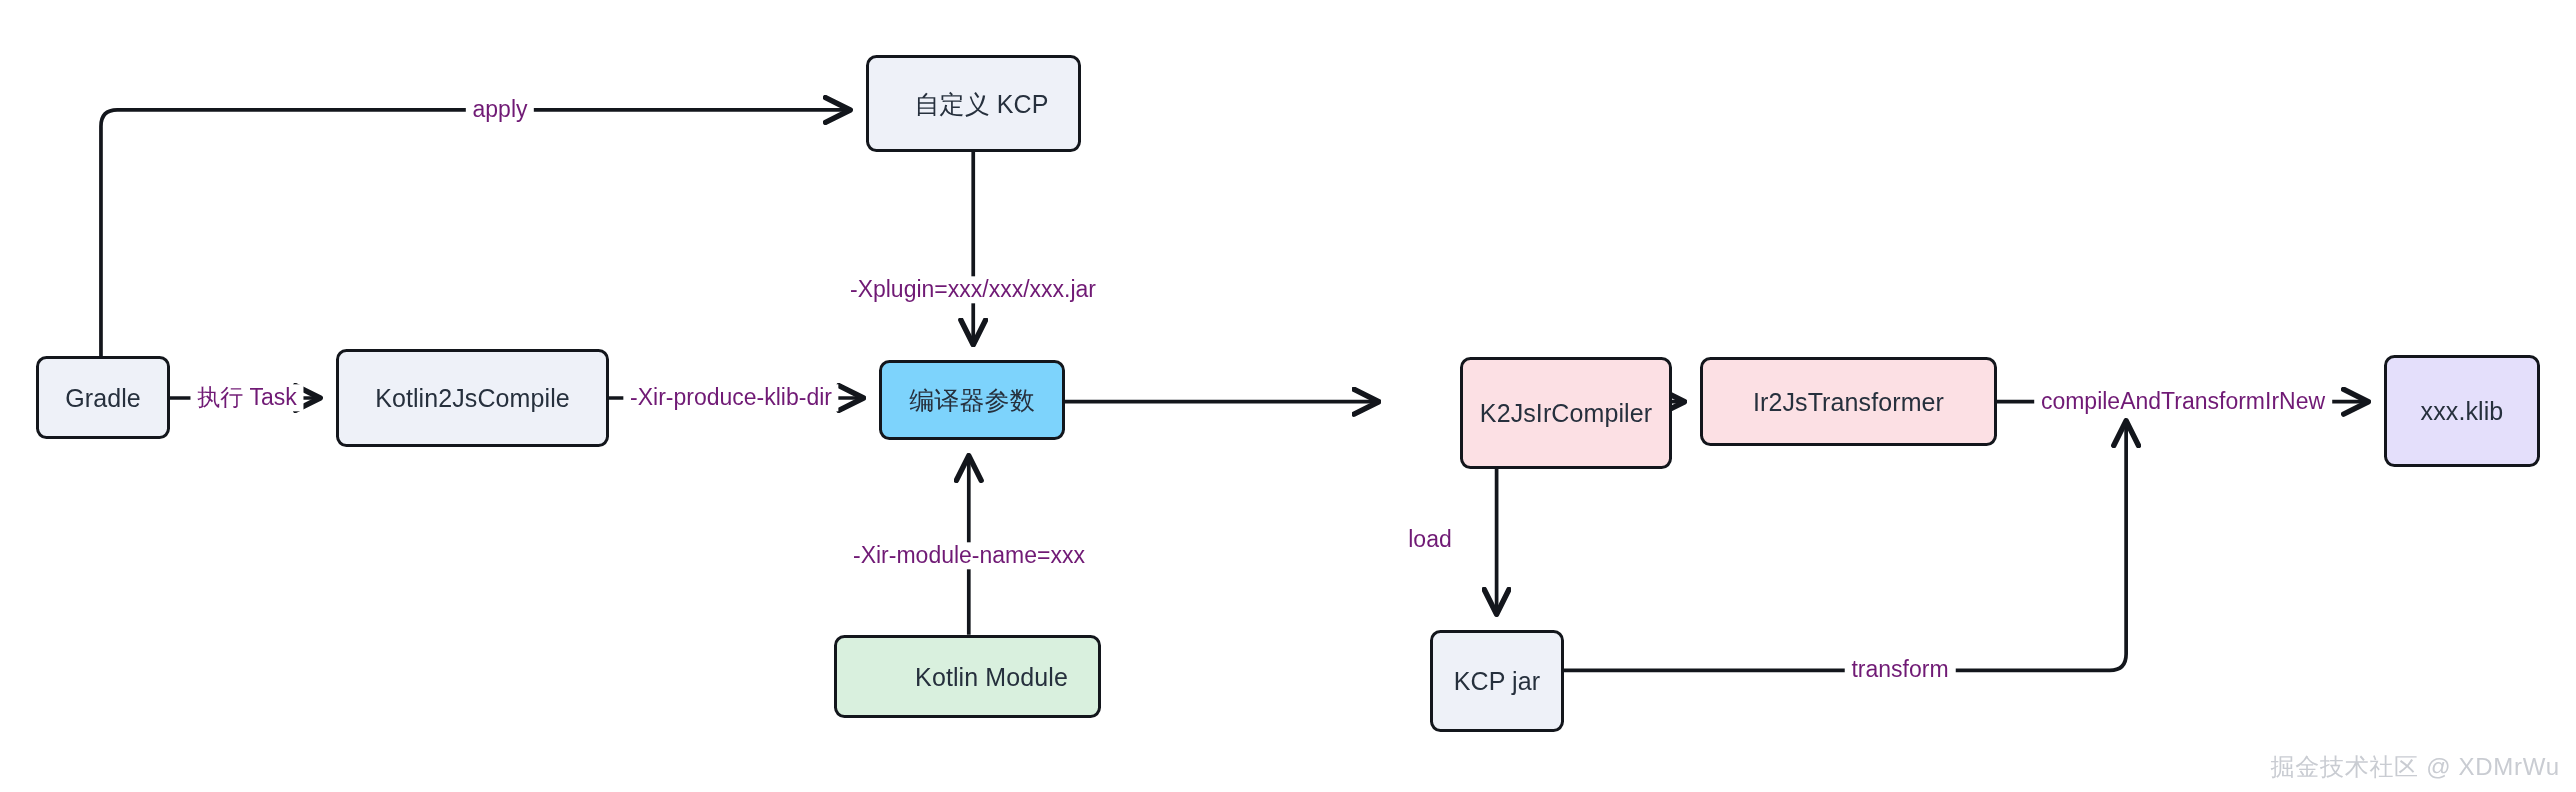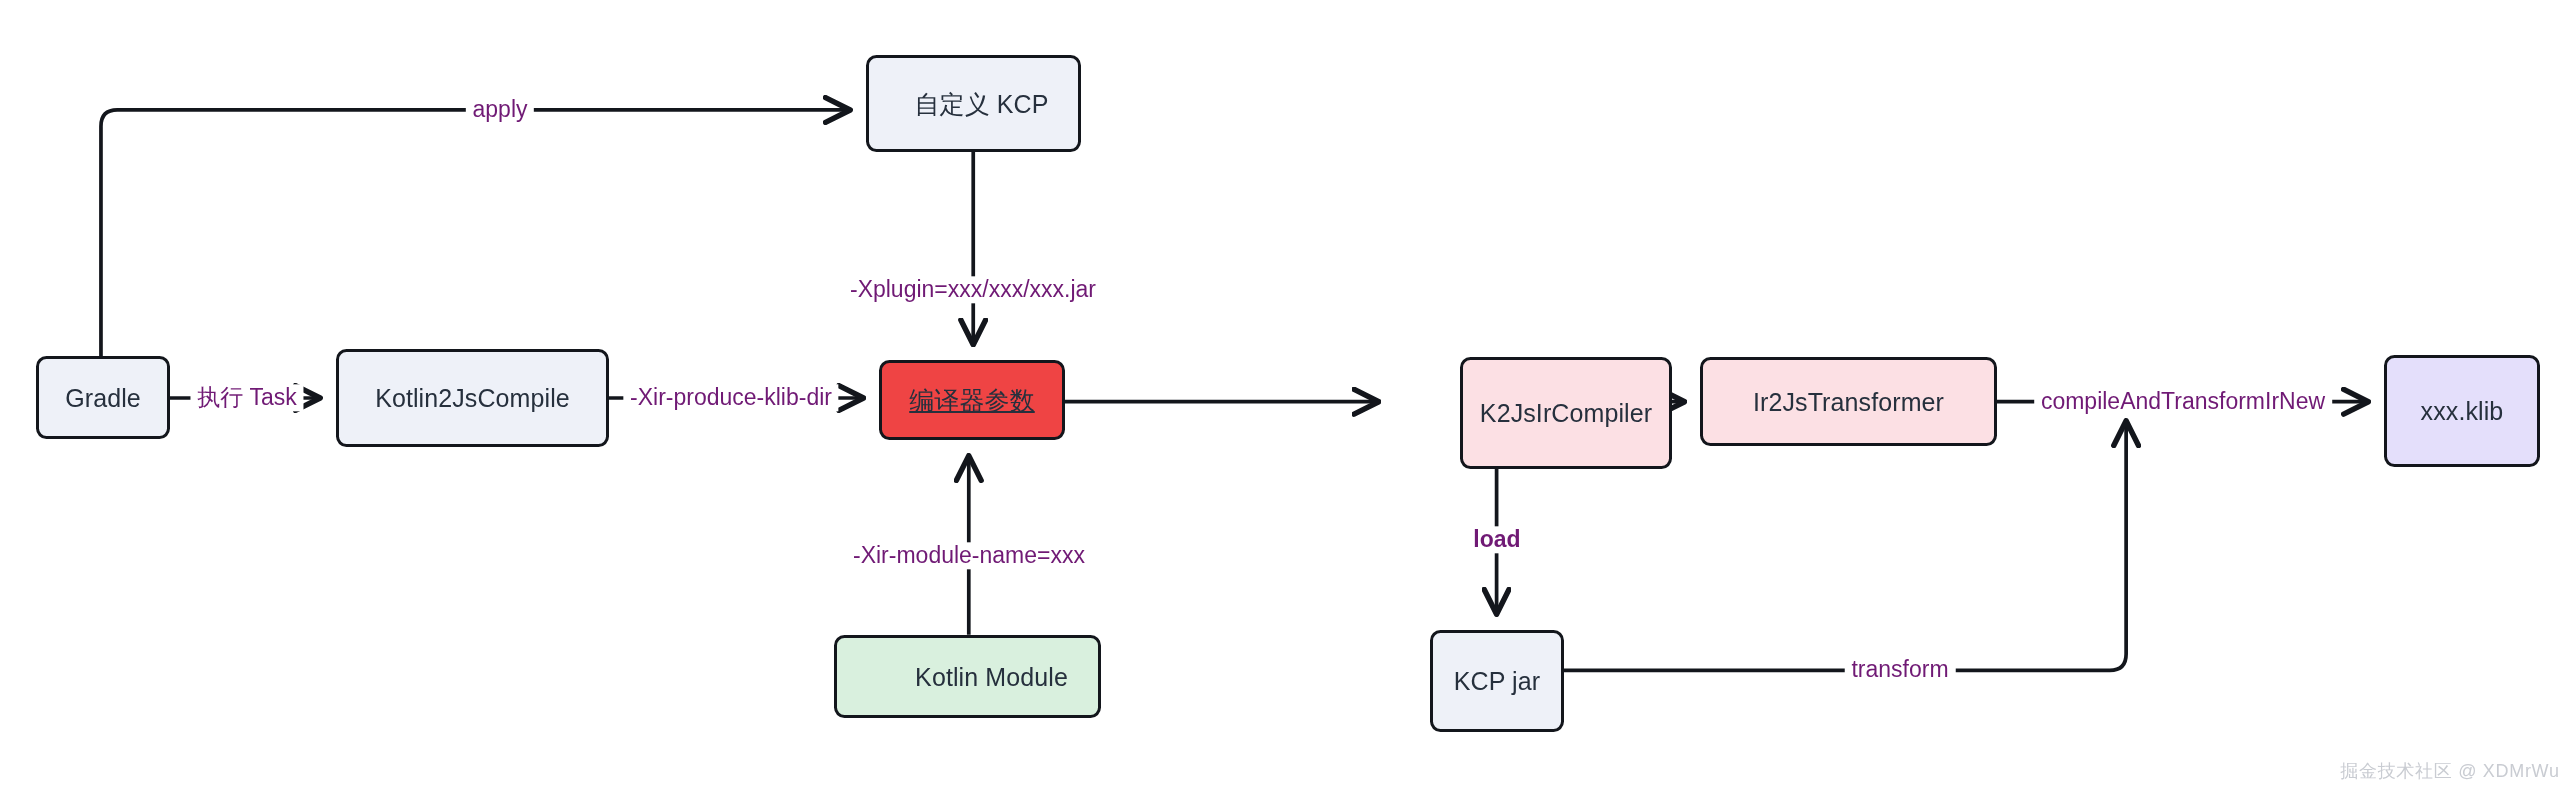--- a/index.html
+++ b/index.html
@@ -41,21 +41,21 @@
     letter-spacing: 0.1px;
     font-family: "Liberation Sans", "DejaVu Sans", sans-serif;
     user-select: none;
   }
   .node-label {
     display: block;
     padding: 0 7.4px;
     white-space: nowrap;
   }
   .fill-blue   { background: #eef1f8; }
-  .fill-yellow { background: #ef4444; text-decoration: underline; }
+  .fill-yellow { background: #7dd3fc; }
   .fill-pink   { background: #fce0e4; }
   .fill-green  { background: #d9f0de; }
   .fill-purple { background: #e4dffb; }
 
   .edge-label {
     position: absolute;
     color: #701a75;
     font-size: 23px;
     line-height: 1;
     white-space: nowrap;
@@ -64,21 +64,21 @@
     padding: 2.2px 6.7px;
     user-select: none;
   }
   .edge-label.centered {
     transform: translate(-50%, -50%);
   }
   .watermark {
     position: absolute;
     right: 16.3px;
     bottom: 10.4px;
-    font-size: 18px;
+    font-size: 24px;
     color: #c9ccd2;
     letter-spacing: 0.7px;
     white-space: nowrap;
     font-family: "Liberation Sans", "DejaVu Sans", sans-serif;
     user-select: none;
   }
 </style>
 </head>
 <body>
 
@@ -154,21 +154,21 @@
   <div class="edge-label centered" style="left:500px; top:110px;">apply</div>
 
   <div class="edge-label centered" style="left:247px; top:398px;">执行 Task</div>
 
   <div class="edge-label centered" style="left:731px; top:398px;">-Xir-produce-klib-dir</div>
 
   <div class="edge-label centered" style="left:973px; top:290px;">-Xplugin=xxx/xxx/xxx.jar</div>
 
   <div class="edge-label centered" style="left:969px; top:556px;">-Xir-module-name=xxx</div>
 
-  <div class="edge-label centered" style="left:1497px; top:540px;font-weight:bold;">load</div>
+  <div class="edge-label centered" style="left:1430px; top:540px;">load</div>
 
   <div class="edge-label centered" style="left:2183px; top:402px;">compileAndTransformIrNew</div>
 
   <div class="edge-label centered" style="left:1900px; top:670px;">transform</div>
 
   <div class="watermark">掘金技术社区 @ XDMrWu</div>
 
 </div>
 
 

